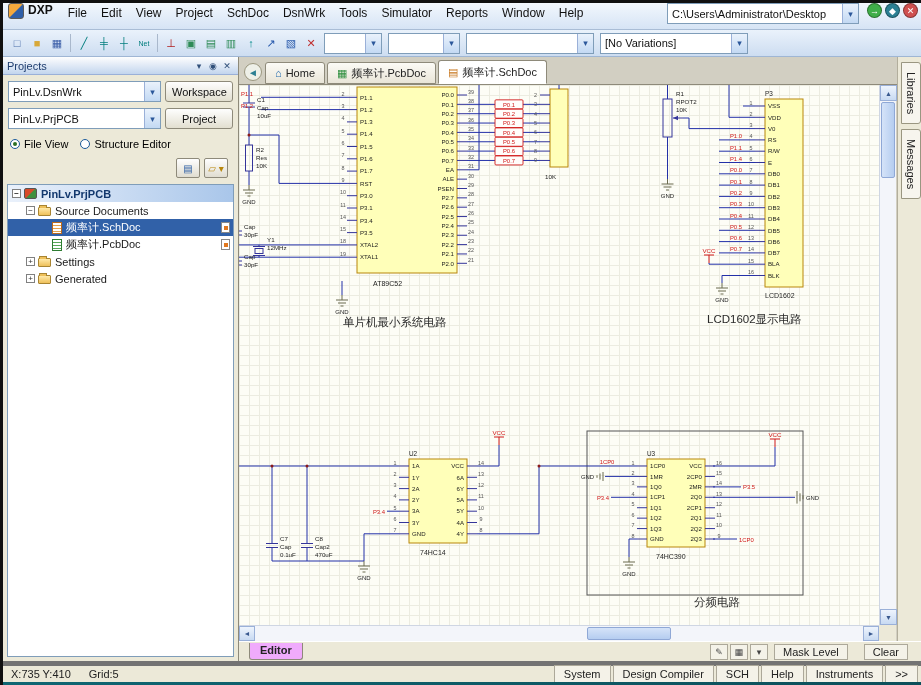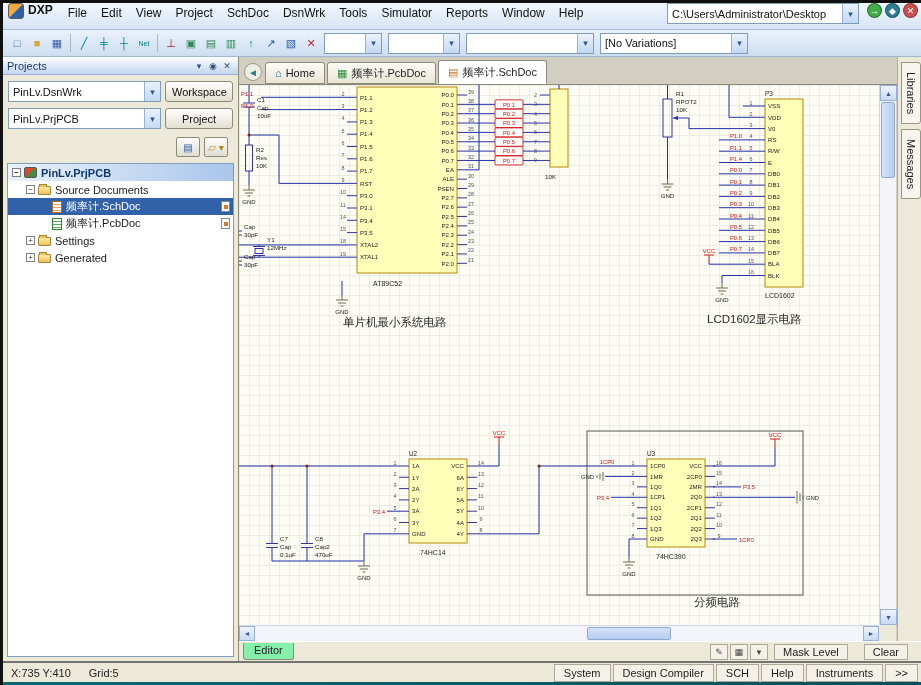--- a/index.html
+++ b/index.html
@@ -85,26 +85,26 @@
     border:1px solid #8fa8d6;border-radius:2px}
   .corner{position:absolute;left:640px;top:568px;width:17px;height:16px;background:#ece9d8}
   
   .rightstrip{position:absolute;top:54px;left:894px;width:27px;height:584px;background:#ece9d8;border-left:1px solid #b2ae9c;
     display:flex;flex-direction:column;align-items:center}
   .vtab{writing-mode:vertical-rl;padding:9px 3px;background:#f7f5ee;border:1px solid #9a9681;border-radius:0 3px 3px 0;
     margin-top:5px;font-size:11px;color:#222}
   
   .editorbar{position:absolute;top:638px;left:236px;width:685px;height:20px;background:#ece9d8;border-top:1px solid #fff;
     display:flex;align-items:center;font-size:11px}
-  .editortab{height:17px;margin-left:4px;padding:1px 10px 0 10px;background:#86efac;border:1px solid #8e8a7a;border-top:none;
-    border-radius:0 0 3px 3px;font-weight:normal;color:#222}
+  .editortab{height:17px;margin-left:10px;padding:1px 10px 0 10px;background:#f0abfc;border:1px solid #8e8a7a;border-top:none;
+    border-radius:0 0 3px 3px;font-weight:bold;color:#222}
   .ebicons{margin-left:auto;display:flex;gap:2px;margin-right:6px}
   .ebicon{width:18px;height:16px;border:1px solid #aca899;background:#f4f2e8;display:flex;align-items:center;justify-content:center;font-size:9px;color:#444}
   .flatbtn{border:1px solid #aca899;background:#f4f2e8;padding:1px 8px;margin-right:16px;color:#222}
-  .statusbar{position:absolute;top:658px;left:0;right:0;height:21px;background:#ece9d8;border-top:2px solid #737373;
+  .statusbar{position:absolute;top:658px;left:0;right:0;height:21px;background:#ece9d8;border-top:5px solid #737373;
     display:flex;align-items:center;font-size:11px;color:#222;padding-left:8px}
   .statcoords{margin-right:18px}
   .sbtns{margin-left:auto;display:flex;margin-right:3px}
   .statusbtn{border:1px solid #aca899;background:#f4f2e8;padding:2px 9px;margin-left:2px;white-space:nowrap}
   .bottomedge{position:absolute;top:679px;left:0;right:0;height:4px;background:linear-gradient(90deg,#0f6673,#0c4f5a)}
 </style>
 </head>
 <body>
 
 <div class="titlebar">
@@ -187,20 +187,30 @@
       <span class="cba">▾</span>
     </div>
     <button class="xpbtn">Workspace</button>
   </div>
   <div class="lp-row">
     <div class="combo">
       <span class="cbt">PinLv.PrjPCB</span>
       <span class="cba">▾</span>
     </div>
     <button class="xpbtn">Project</button>
+  </div>
+  <div class="lp-radios">
+    <label class="radio">
+      <span class="rdot checked"></span>
+      <span>File View</span>
+    </label>
+    <label class="radio">
+      <span class="rdot"></span>
+      <span>Structure Editor</span>
+    </label>
   </div>
   <div class="lp-tools" id="lptools">
       <span class="toolbtn" style="color: rgb(46, 95, 163);">▤</span>
       <span class="toolbtn" style="color: rgb(184, 134, 11);">▱ ▾</span>
     </div>
   <div class="lp-tree" id="tree">
       <div class="trow root" style="padding-left: 4px;">
         <span class="exp">−</span>
         <span class="ticon i-project-icon"></span>
         <span class="tlabel">PinLv.PrjPCB</span>

